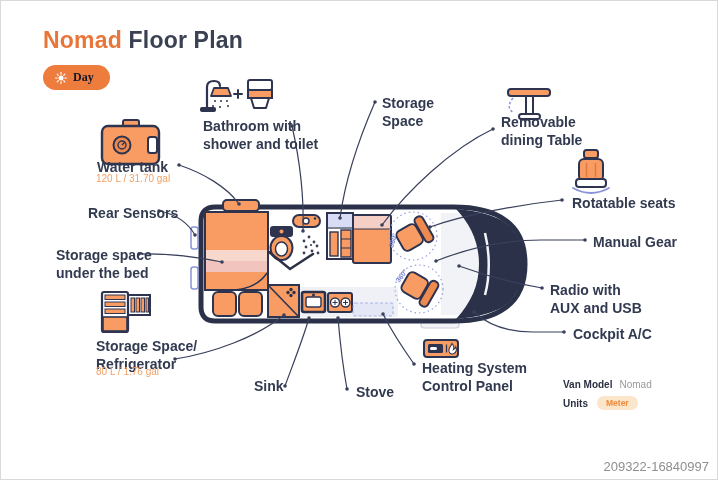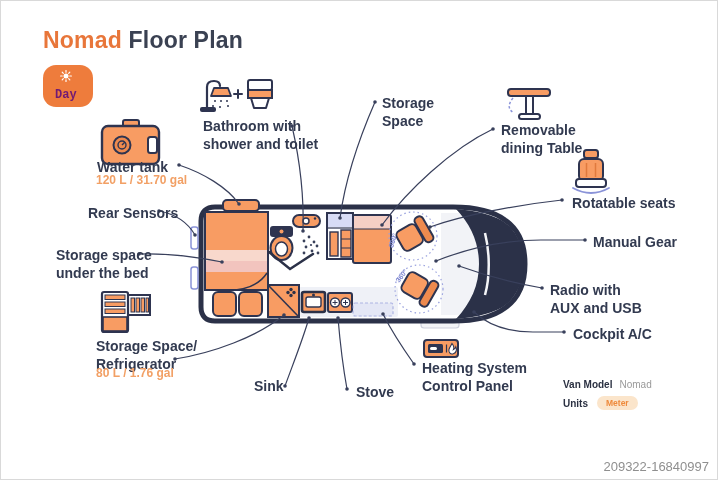--- a/index.html
+++ b/index.html
@@ -2,27 +2,27 @@
 <html><head>
 <meta charset="utf-8">
 <style>
   html,body{margin:0;padding:0;}
   body{width:718px;height:480px;font-family:"Liberation Sans",sans-serif;background:#ffffff;}
   .page{position:relative;width:716px;height:478px;border:1px solid #d9d9d9;background:#ffffff;overflow:hidden;}
   
   .title{position:absolute;left:42px;top:26px;font-size:23px;font-weight:600;letter-spacing:.2px;color:#3a4152;}
   .title .accent{color:#e8763a;}
   .day-btn{position:absolute;left:42px;top:64px;display:inline-flex;align-items:center;gap:6px;
-    background:#ee7c3c;color:#701a75;border:none;border-radius:13px;padding:5px 16px 5px 12px;
-    font-family:Liberation Mono, monospace;font-size:12px;font-weight:bold;cursor:pointer;flex-direction:column;}
+    background:#ee7c3c;color:#0f172a;border:none;border-radius:13px;padding:5px 16px 5px 12px;
+    font-family:Liberation Serif, serif;font-size:12px;font-weight:bold;cursor:pointer;}
   
   .plan-svg{position:absolute;left:0;top:0;width:718px;height:480px;}
   
   .lbl{position:absolute;font-size:14px;font-weight:bold;color:#323a50;line-height:1.3;white-space:pre-line;}
-  .cap{position:absolute;font-size:12px;font-weight:bold;color:#f2a065;line-height:1.25;white-space:pre-line;}
+  .cap{position:absolute;font-size:10px;font-weight:normal;color:#f2a065;line-height:1.25;white-space:pre-line;}
   
   .note{position:absolute;left:8px;top:401px;width:246px;height:49px;background:#f7f7f8;border-radius:9px;
     color:#8f8f8f;font-size:10.5px;line-height:1.75;display:flex;align-items:center;justify-content:center;
     text-align:center;white-space:pre-line;}
   
   .specs{position:absolute;left:562px;top:372px;width:150px;}
   .specs h2{margin:0 0 7px 0;font-size:13px;color:#2b3142;border-bottom:1px dashed #e2e2e2;padding-bottom:7px;}
   .specs .row{margin-top:6px;font-size:10px;display:flex;align-items:center;}
   .specs .k{font-weight:bold;color:#2b3142;}
   .specs .v{color:#9a9a9a;margin-left:7px;}
@@ -293,21 +293,21 @@
   <div class="lbl" style="left:95px;top:336px;">Storage Space/
 Refrigerator</div>
   <div class="cap" style="left:95px;top:365px;">80 L / 1.76 gal</div>
 
   <div class="lbl" style="left:202px;top:116px;">Bathroom with
 shower and toilet</div>
 
   <div class="lbl" style="left:381px;top:93px;">Storage
 Space</div>
 
-  <div class="lbl" style="left:500px;top:120px;">Removable
+  <div class="lbl" style="left:500px;top:112px;">Removable
 dining Table</div>
 
   <div class="lbl" style="left:571px;top:193px;">Rotatable seats</div>
 
   <div class="lbl" style="left:592px;top:232px;">Manual Gear</div>
 
   <div class="lbl" style="left:549px;top:280px;">Radio with
 AUX and USB</div>
 
   <div class="lbl" style="left:572px;top:324px;">Cockpit A/C</div>

